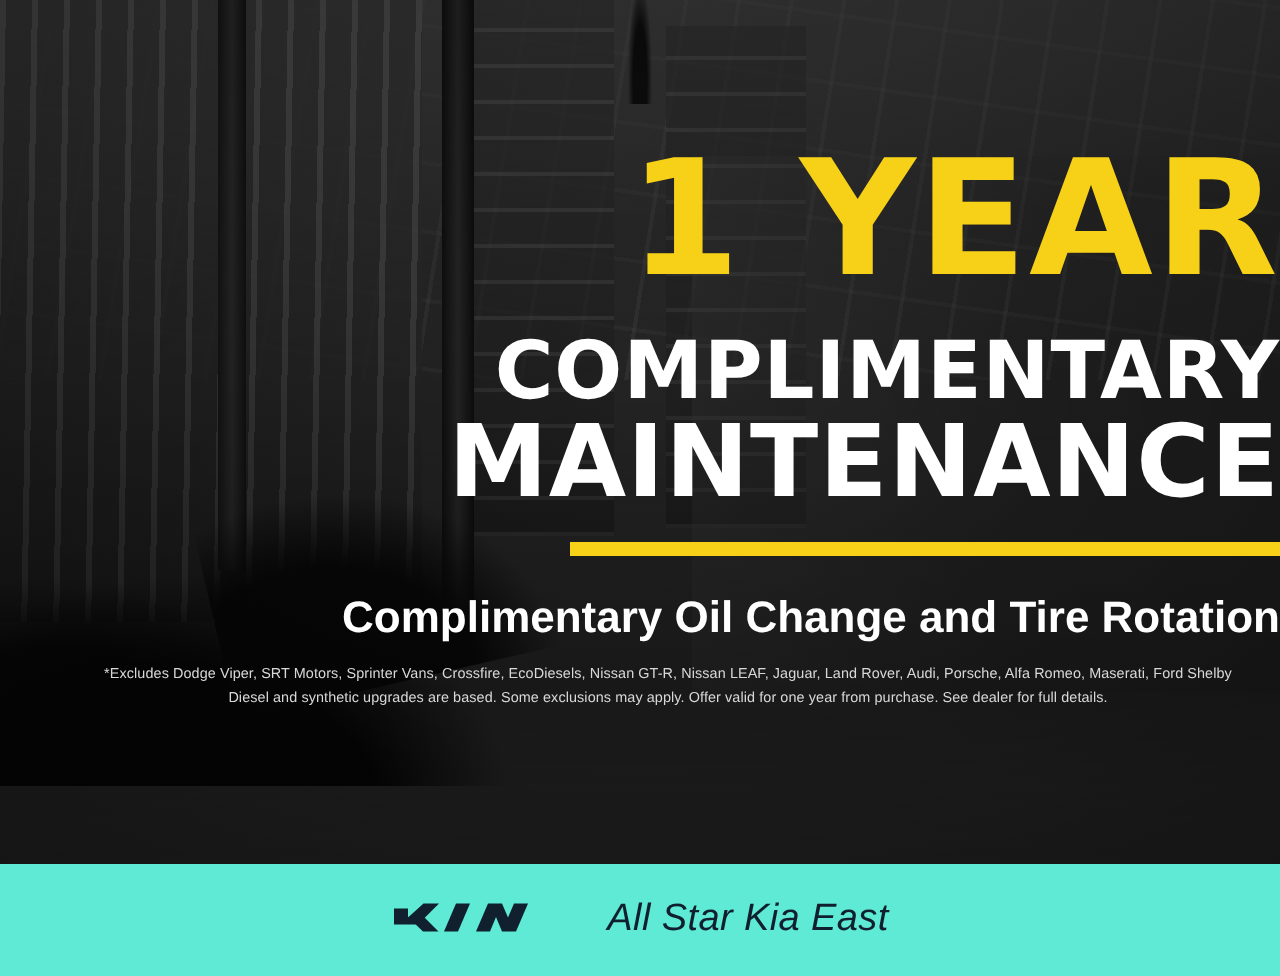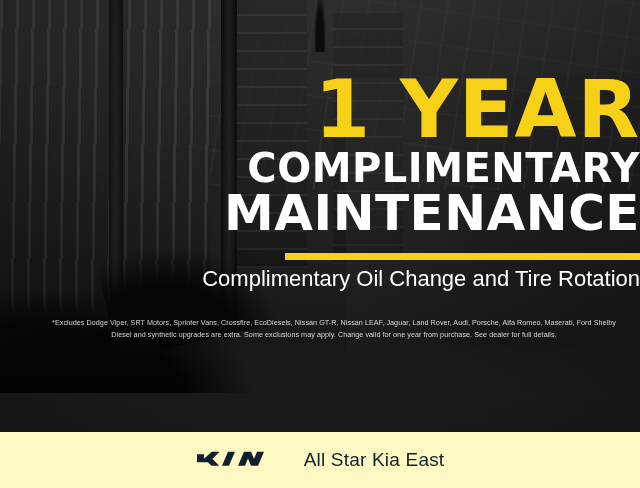--- a/index.html
+++ b/index.html
@@ -60,37 +60,37 @@
   .content { position:absolute; left:0; right:0; top:0; bottom:56px;
              display:flex; flex-direction:column; align-items:flex-end; }
 
   .headline-year { margin-top:76px; color:#F7D117;
     font-family:"DejaVu Sans", sans-serif; font-weight:bold;
     font-size:80px; line-height:.86; letter-spacing:1px; white-space:nowrap; }
 
   .headline-2, .headline-3 { color:#ffffff;
     font-family:"DejaVu Sans", sans-serif; font-weight:bold;
     letter-spacing:.5px; white-space:nowrap; }
-  .headline-2 { font-size:40px; line-height:1.06; margin-top:2px;padding-left:40px; }
+  .headline-2 { font-size:40px; line-height:1.06; margin-top:20px;padding-left:40px; }
   .headline-3 { font-size:50px; line-height:1.06; margin-top:-2px; }
 
   .divider { width:355px; height:7px; background:#F7D117; margin-top:13px; }
 
-  .sub { margin-top:6px; text-align:center; color:#ffffff;
-    font-family:"Liberation Sans", sans-serif; font-weight:normal;
+  .sub { margin-top:18px; text-align:center; color:#ffffff;
+    font-family:"Liberation Sans", sans-serif; font-weight:bold;
     font-size:22px; line-height:1.22; white-space:nowrap; }
 
-  .fine { margin-top:24px; width:612px; text-align:center; color:#d8d8d8;
+  .fine { margin-top:8px; width:612px; text-align:center; color:#d8d8d8;
     font-family:"Liberation Sans", sans-serif; font-weight:normal;
     font-size:7.2px; line-height:1.62; letter-spacing:.05px; }
 
   
   .footer { position:absolute; left:0; right:0; bottom:0; height:56px;
-            background:#fef9c3; display:flex; align-items:center;
-            justify-content:center; gap:20px; }
+            background:#5eead4; display:flex; align-items:center;
+            justify-content:center; gap:20px;font-style:italic; }
   .kia-logo { display:block; }
   .dealer-name { color:#10202f; font-family:"Liberation Sans", sans-serif;
     font-weight:normal; font-size:19px; letter-spacing:.2px; white-space:nowrap; }
 </style>
 </head>
 <body>
 
 <div class="ad">
 
   <div class="bg">
@@ -117,21 +117,21 @@
     <div class="headline-3">MAINTENANCE</div>
 
     <div class="divider"></div>
 
     <div class="sub">
       <div>Complimentary Oil Change and Tire Rotation</div>
     </div>
 
     <div class="fine">
       <div>*Excludes Dodge Viper, SRT Motors, Sprinter Vans, Crossfire, EcoDiesels, Nissan GT-R, Nissan LEAF, Jaguar, Land Rover, Audi, Porsche, Alfa Romeo, Maserati, Ford Shelby</div>
-      <div>Diesel and synthetic upgrades are extra. Some exclusions may apply. Change valid for one year from purchase. See dealer for full details.</div>
+      <div>Diesel and synthetic upgrades are based. Some exclusions may apply. Offer valid for one year from purchase. See dealer for full details.</div>
     </div>
 
   </div>
 
   <div class="footer">
     <span class="kia-logo">
       <svg width="88" height="26" viewBox="0 0 176 52" aria-hidden="true">
         <g fill="#10202F">
 
           <path d="M2 34.5 L2 18.5 L16 18.5 L16 27.5 L31.5 13.5 L47 13.5 L26 34.5 Z"></path>

